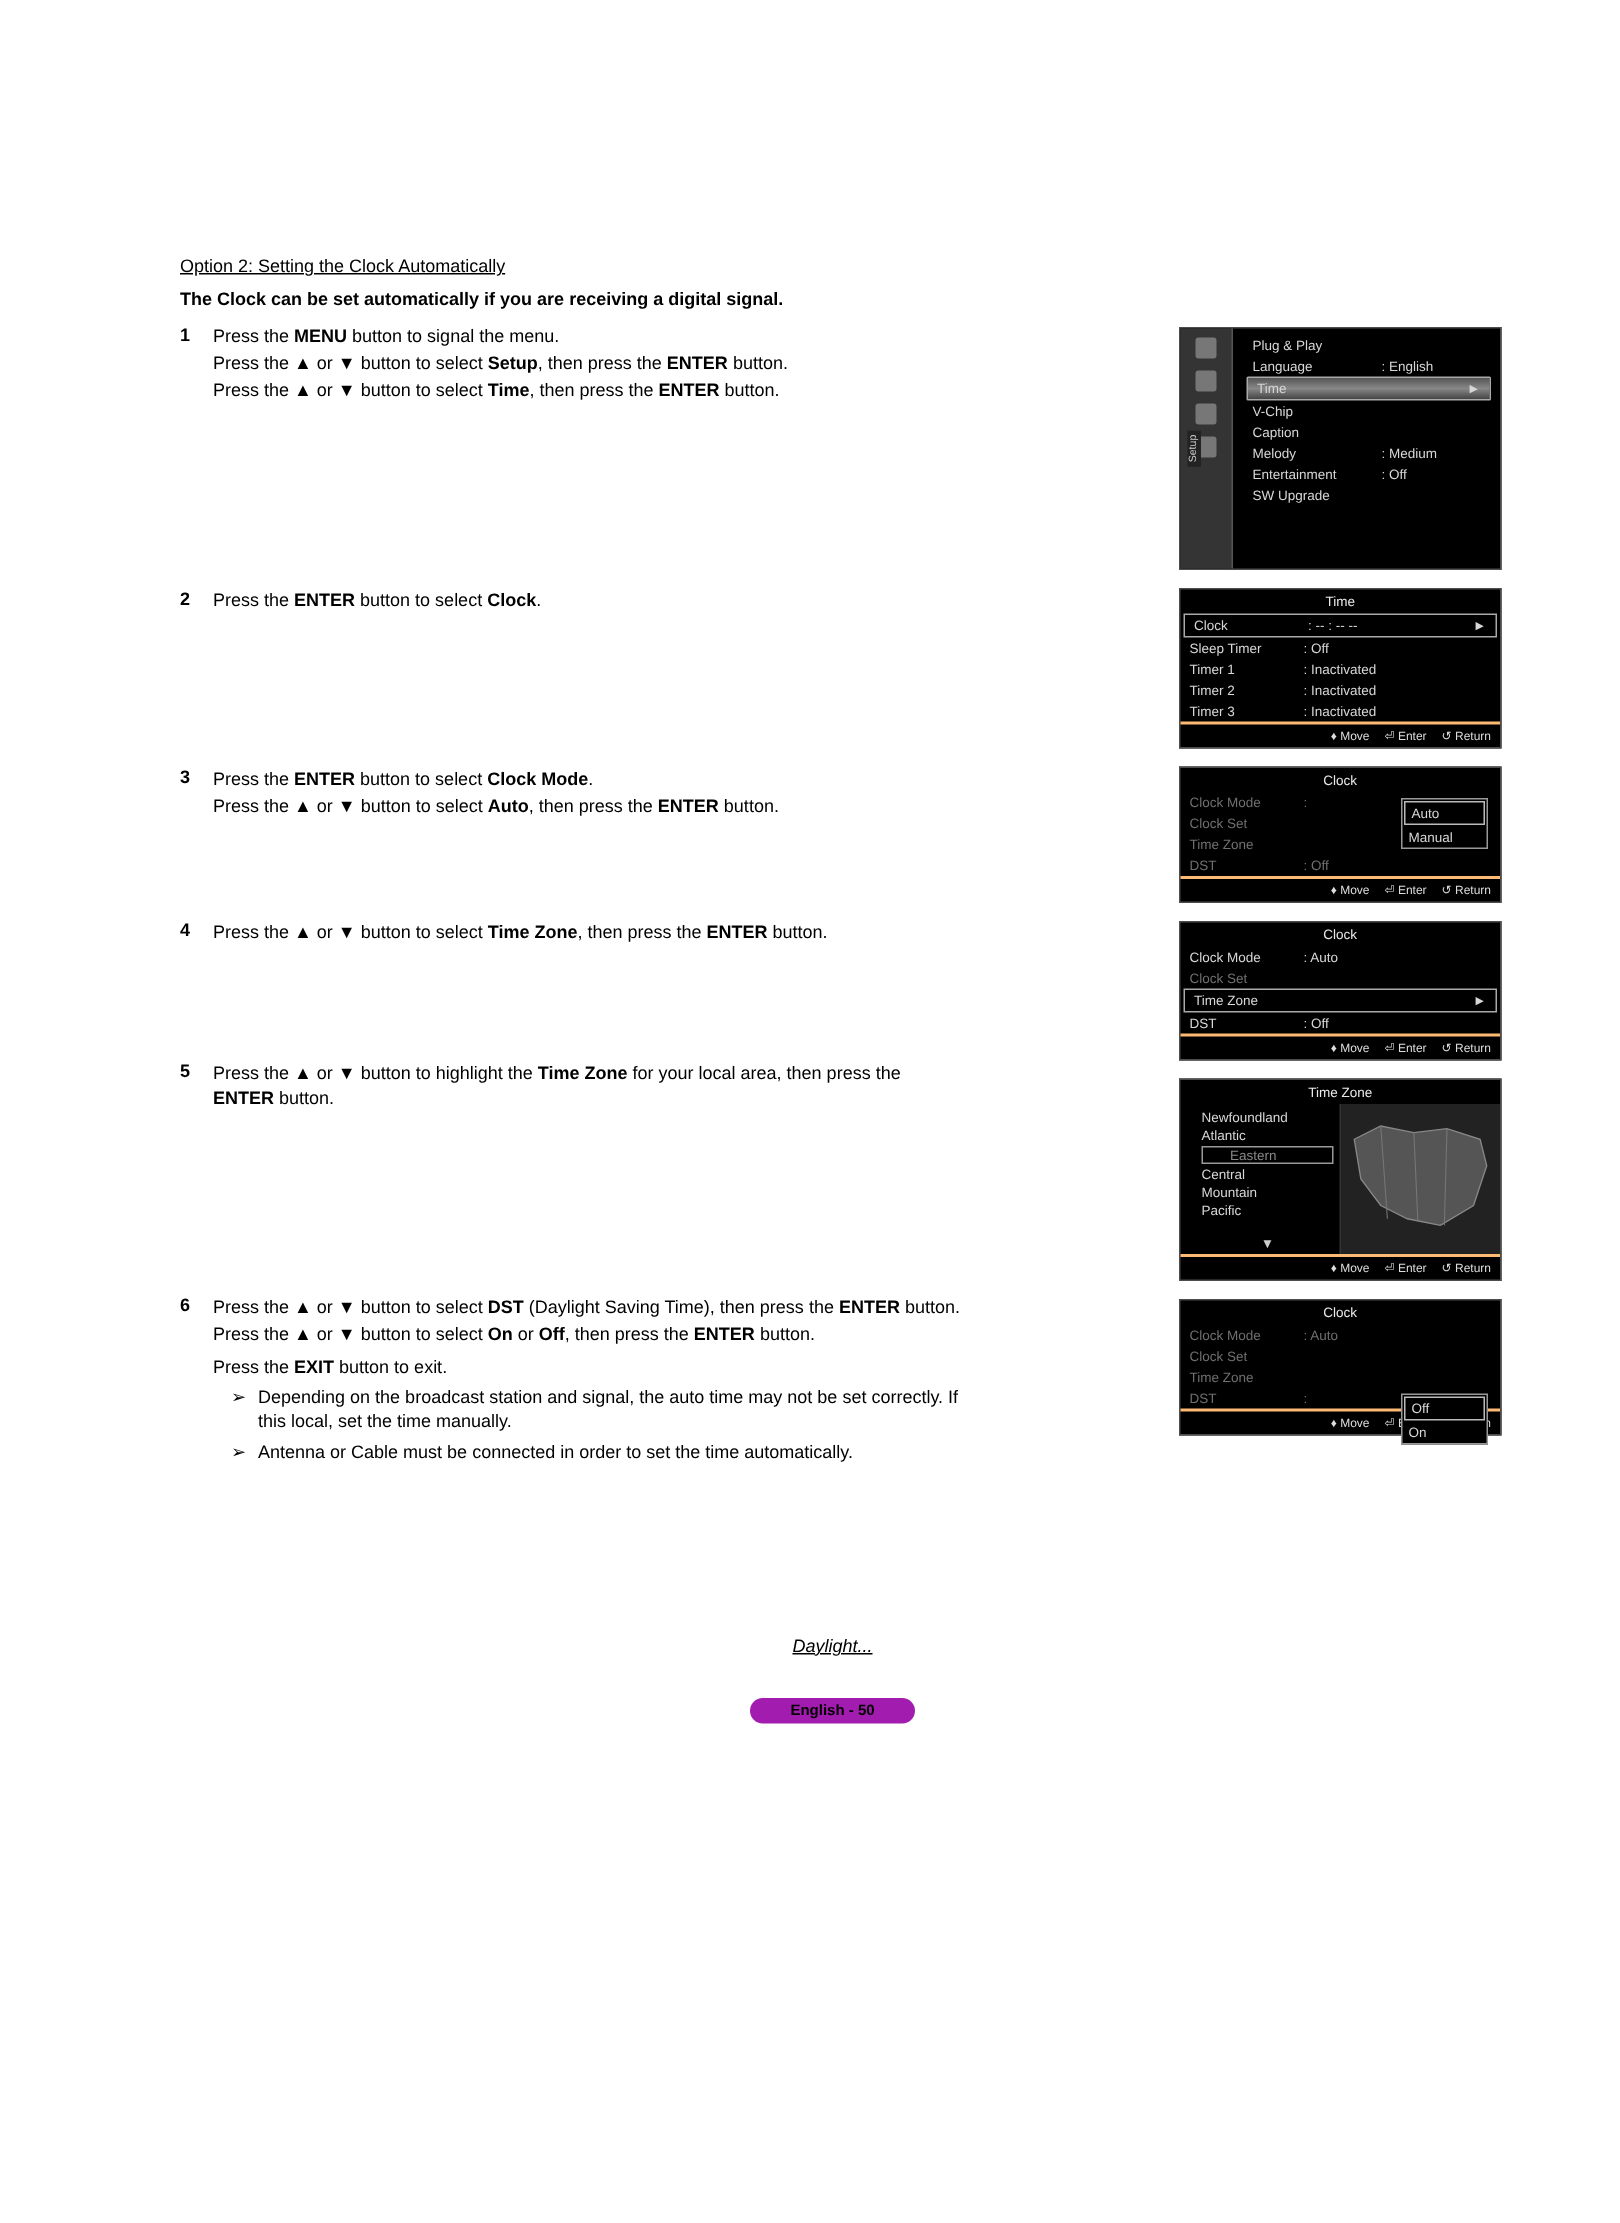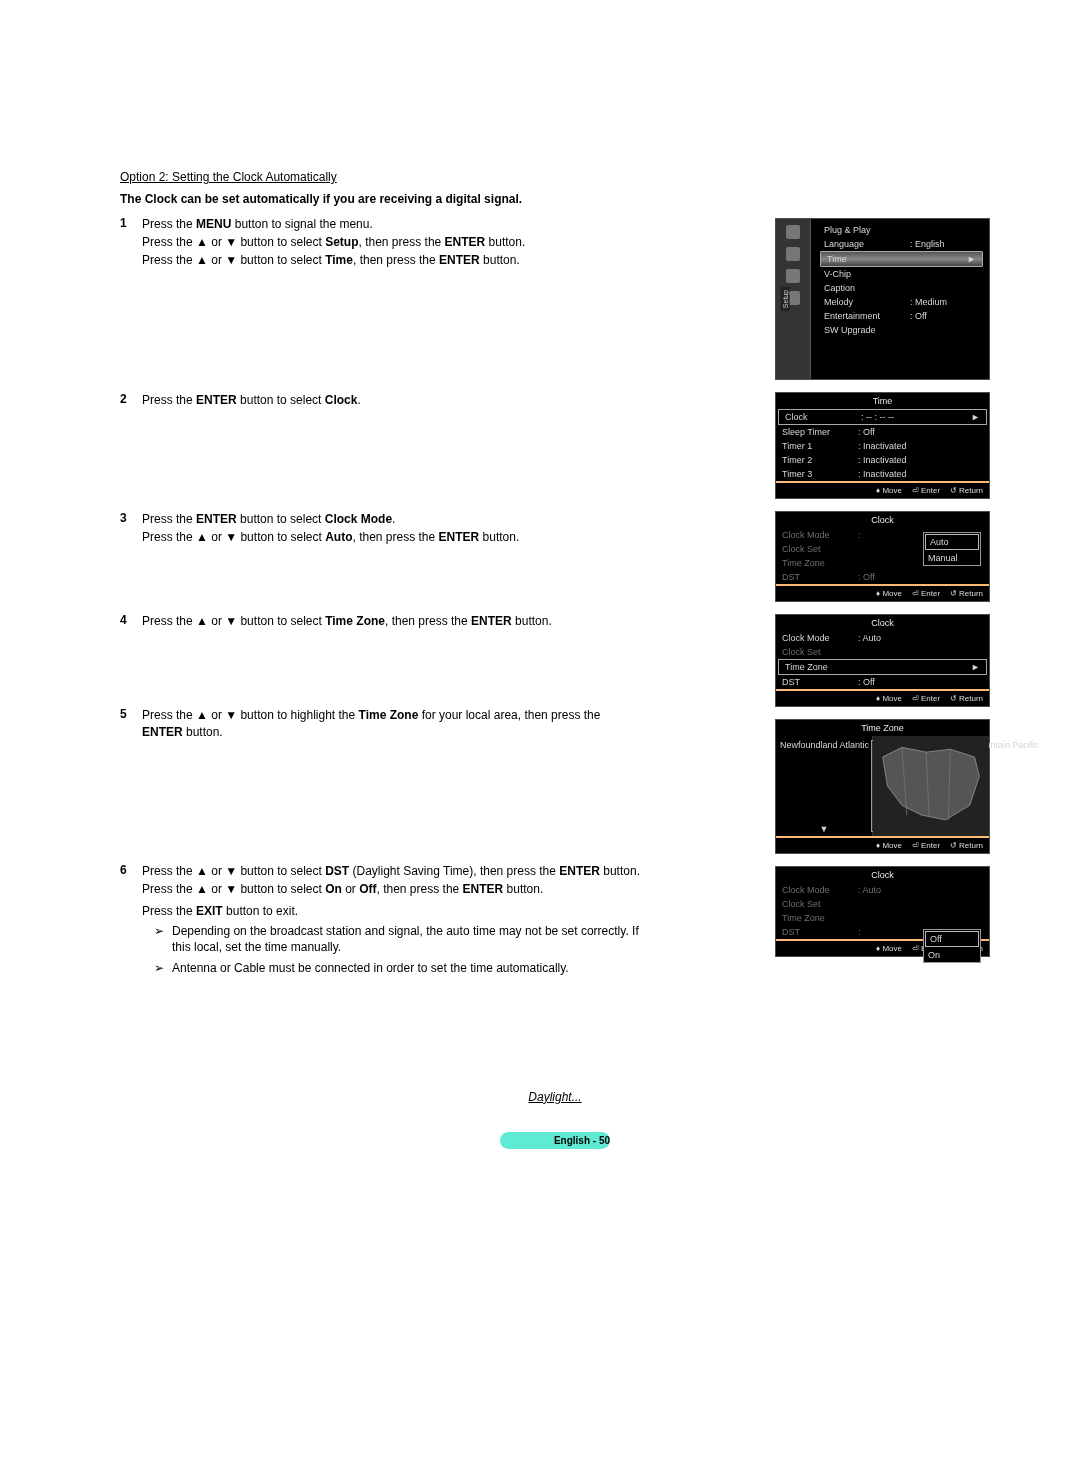--- a/index.html
+++ b/index.html
@@ -52,33 +52,33 @@
     text-align: center;
     font-style: italic;
     text-decoration: underline;
     margin-top: 110px;
     font-size: 12px;
   }
   .page-badge {
     display: block;
     width: 110px;
     margin: 28px auto 0;
-    background: #5eead4;
+    background: #a21caf;
     border-radius: 11px;
-    text-align: right;
+    text-align: center;
     font-size: 10px;
     font-weight: bold;
     color: #000;
     padding: 3px 0;
   }
 
   
   .osd-col {
     position: absolute;
-    right: 90px;
+    right: 79px;
     top: 218px;
     width: 215px;
   }
   .osd {
     background: #000;
     color: #d7d7d7;
     font-size: 9px;
     border: 1px solid #4d4d4d;
     margin-bottom: 12px;
     position: relative;
@@ -147,21 +147,21 @@
     position: absolute;
     right: 8px;
     border: 1px solid #999;
     background: #000;
     width: 56px;
     font-size: 9px;
   }
   .osd .opt-panel .opt { padding: 2px 4px; }
   .osd .opt-panel .opt.sel { border: 1px solid #bbb; margin: 1px; }
   .tz-body { display: flex; height: 100px; }
-  .tz-list { width: 88px; border-right: 1px solid #333; padding: 4px 4px; font-size: 9px; display:flex; flex-direction:row; gap:2px; position:relative;}
+  .tz-list { width: 88px; border-right: 1px solid #333; padding: 4px 4px; font-size: 9px; display:flex; flex-direction:column; gap:2px; position:relative;margin-left:10px;}
   .tz-list .sel { border: 1px solid #999; padding: 0 18px; }
   .tz-map { flex: 1; background: #222; position: relative; }
   .tz-map svg { width: 100%; height: 100%; }
   .tz-list .dn { position:absolute; bottom:2px; left:50%; transform:translateX(-50%); font-size:9px; color:#ccc;}
   b { font-weight: bold; }
 </style>
 </head>
 <body>
 
 <div class="page">

